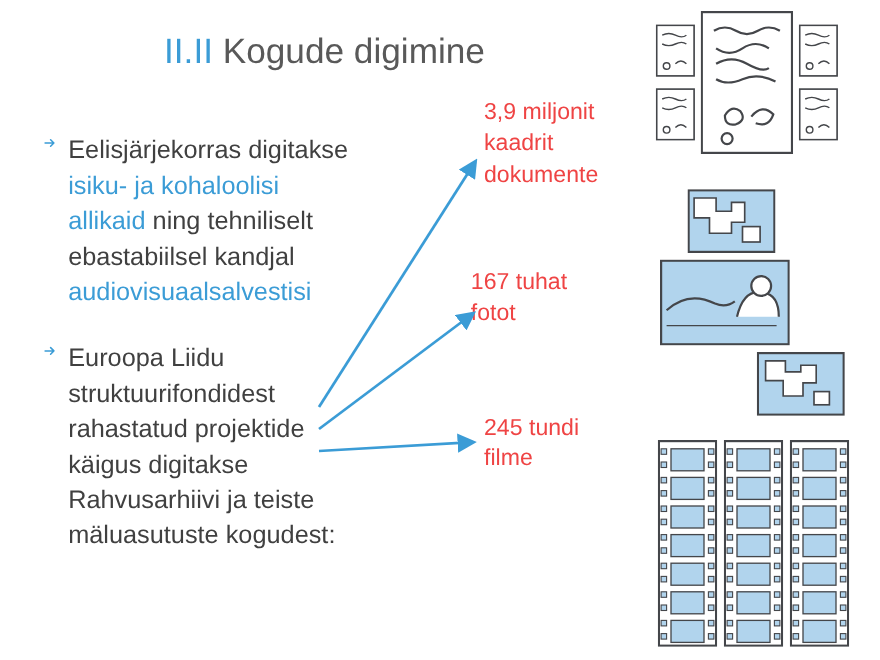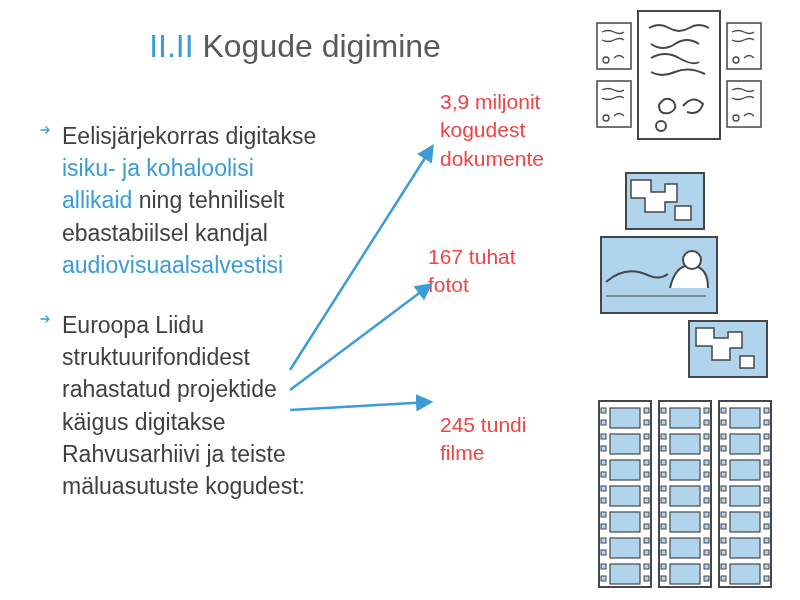--- a/index.html
+++ b/index.html
@@ -94,28 +94,28 @@
         <svg width="12" height="12" viewBox="0 0 12 12">
             <path d="M1 6 H9 M6 3 L9 6 L6 9" stroke="#3b9cd6" stroke-width="1.4" fill="none" stroke-linecap="round" stroke-linejoin="round"></path>
           </svg>
       </span>
       <span>Euroopa Liidu struktuurifondidest rahastatud projektide käigus digitakse Rahvusarhiivi ja teiste mäluasutuste kogudest:</span>
     </div>
   </div>
 
   <div class="stat" style="left:440px; top:88px;">
     <span>3,9 miljonit</span><br>
-    <span>kogudest</span><br>
+    <span>kaadrit</span><br>
     <span>dokumente</span>
   </div>
   <div class="stat" style="left:428px; top:243px;">
     <span>167 tuhat</span><br>
     <span>fotot</span>
   </div>
-  <div class="stat" style="left:440px; top:375px;margin-top:36px;">
+  <div class="stat" style="left:440px; top:375px;">
     <span>245 tundi</span><br>
     <span>filme</span>
   </div>
 
   <svg class="svg-layer" viewBox="0 0 800 600">
     <defs>
       <marker id="ah" viewBox="0 0 10 10" refX="8" refY="5" markerWidth="7" markerHeight="7" orient="auto-start-reverse">
         <path d="M0 0 L10 5 L0 10 z" fill="#3b9cd6"></path>
       </marker>
     </defs>

